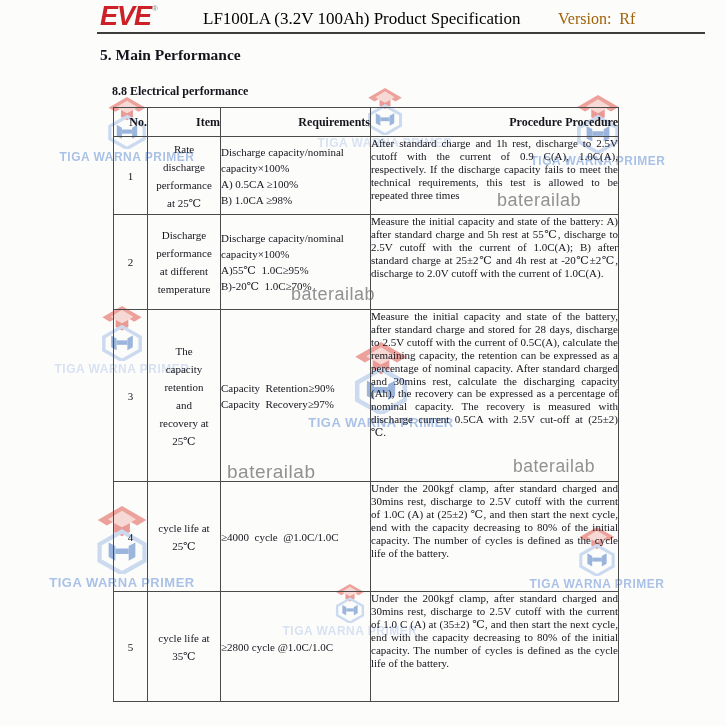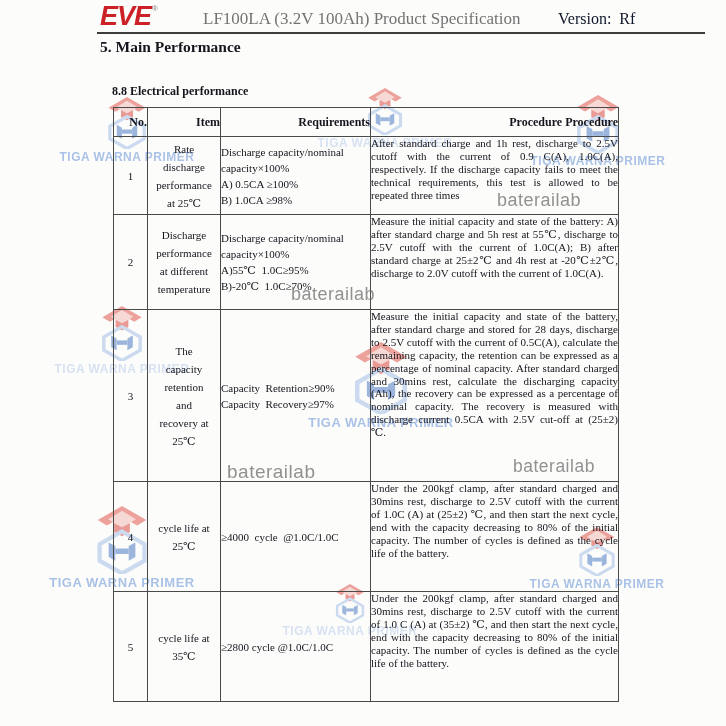--- a/index.html
+++ b/index.html
@@ -26,24 +26,24 @@
   }
   
   .content{position:relative;z-index:2;}
   .eve-logo{
     position:absolute;left:100px;top:3px;
     font-family:"Liberation Sans","DejaVu Sans",sans-serif;
     font-weight:900;font-style:italic;font-size:27px;letter-spacing:-1px;
     color:#cc2127;line-height:1;
   }
   .eve-logo sup{font-size:8px;color:#9a9a9a;font-style:normal;margin-left:1px;vertical-align:14px;}
-  .doc-title{position:absolute;left:203px;top:9px;font-size:17px;color:#737373;}
-  .doc-version{position:absolute;left:558px;top:10px;font-size:16px;white-space:pre;color:#0f172a;}
+  .doc-title{position:absolute;left:203px;top:9px;font-size:17px;color:#000000;}
+  .doc-version{position:absolute;left:558px;top:10px;font-size:16px;white-space:pre;color:#a16207;}
   .header-rule{position:absolute;left:97px;top:32px;width:608px;height:2px;background:#3d3d3d;}
-  .sec-title{position:absolute;left:100px;top:38px;font-size:15.5px;font-weight:700;}
+  .sec-title{position:absolute;left:100px;top:46px;font-size:15.5px;font-weight:700;}
   .subsec-title{position:absolute;left:112px;top:84px;font-size:12px;font-weight:700;}
   
   table.spec{
     position:absolute;left:113px;top:107px;width:505px;
     border-collapse:collapse;table-layout:fixed;z-index:2;background:transparent;
   }
   table.spec th,table.spec td{
     border:1px solid #4a4a4a;background:transparent;
     font-size:11px;padding:0;overflow:hidden;
   }

